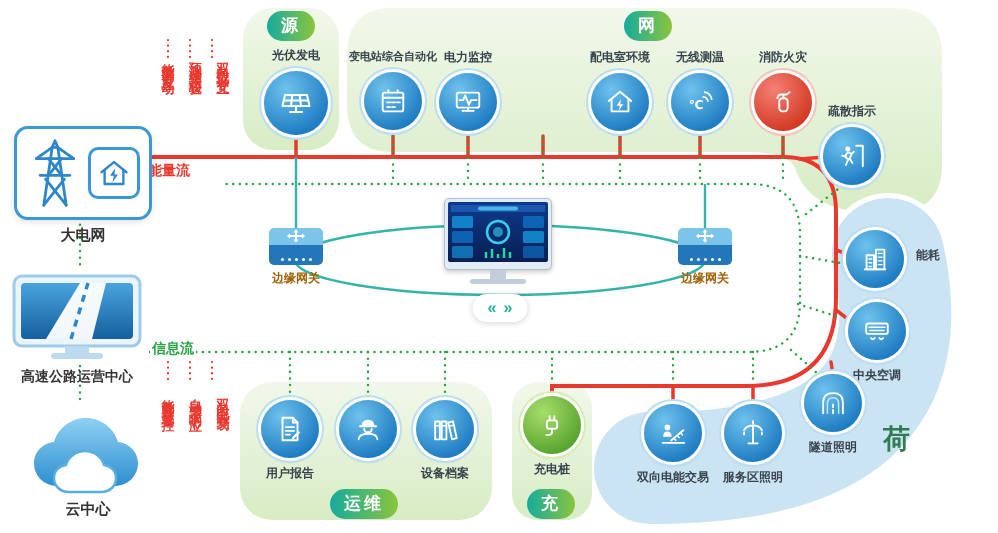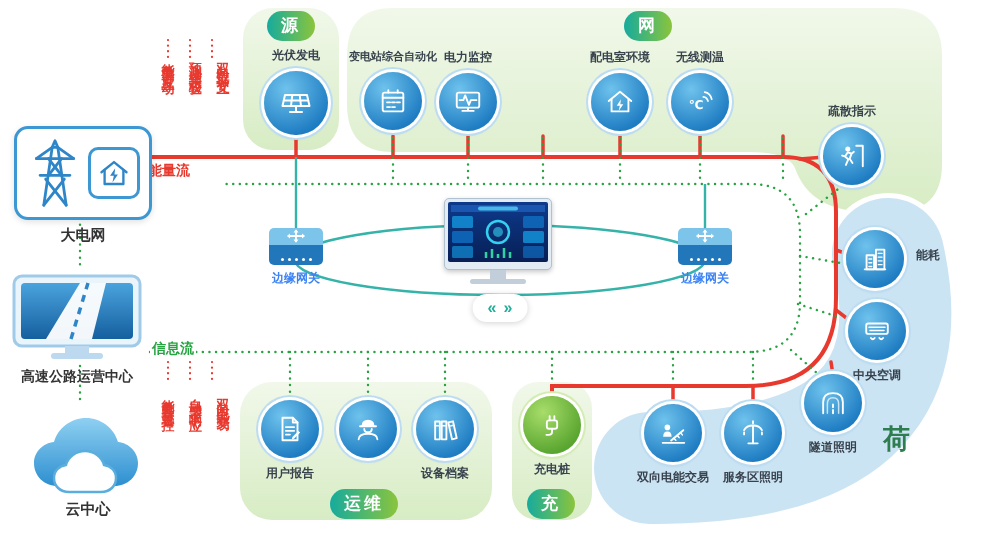--- a/index.html
+++ b/index.html
@@ -48,21 +48,21 @@
     display:flex;align-items:center;justify-content:center;gap:5px;box-shadow:0 2px 6px rgba(0,0,0,.12);}
   .housebadge{width:46px;height:46px;border:3px solid #3d97d3;border-radius:10px;background:#fff;
     display:flex;align-items:center;justify-content:center;}
 
   .gateway{position:absolute;z-index:3;display:flex;flex-direction:column;align-items:center;width:64px;}
   .gwbox{width:54px;height:32px;border-radius:5px;overflow:hidden;
     background:linear-gradient(180deg,#7cc4ea 0 46%,#2277bb 46%);
     display:flex;flex-direction:column;align-items:center;justify-content:space-between;padding:1px 0 4px;}
   .gwdots{display:flex;gap:4px;}
   .gwdot{width:3px;height:3px;border-radius:50%;background:#fff;}
-  .gwlabel{font-size:12px;font-weight:bold;color:#3b82f6;margin-top:5px;white-space:nowrap;}
+  .gwlabel{font-size:12px;font-weight:bold;color:#a16207;margin-top:5px;white-space:nowrap;}
 
   .mon{position:absolute;left:444px;top:198px;z-index:3;display:flex;flex-direction:column;align-items:center;}
   .monframe{background:#e3ecf4;border:1px solid #b0c1d0;border-radius:5px;padding:3px;box-shadow:0 2px 5px rgba(0,0,0,.22);}
   .monneck{width:16px;height:9px;background:#c2cfdb;}
   .monbase{width:56px;height:5px;background:#c2cfdb;border-radius:3px;}
 </style>
 </head>
 <body>
 
 <div id="stage">
@@ -228,20 +228,29 @@
   <div class="node label-top" style="left:655px;top:50px;width:90px;">
     <div class="nlabel">无线测温</div>
     <div class="circ">
       <svg class="glyph" width="30" height="30" viewBox="0 0 32 32">
         <text x="4" y="23" font-size="13">℃</text>
         <path d="M19.5 10.5 Q23.5 11 24.5 15 M21 5.5 Q27 6.5 28.5 13" stroke-width="1.8"></path>
       </svg>
     </div>
   </div>
 
+  <div class="node label-top" style="left:738px;top:50px;width:90px;">
+    <div class="nlabel">消防火灾</div>
+    <div class="circ red">
+      <svg class="glyph" width="30" height="30" viewBox="0 0 32 32">
+        <rect x="12" y="12" width="9" height="14" rx="3.5"></rect>
+        <path d="M16.5 12 V8 M13.5 8 H20 M13.5 8 Q10.5 8.5 10 12 M20 8 L23 5.5"></path>
+      </svg>
+    </div>
+  </div>
 
   <div class="node label-top" style="left:807px;top:104px;width:90px;">
     <div class="nlabel">疏散指示</div>
     <div class="circ">
       <svg class="glyph" width="30" height="30" viewBox="0 0 32 32">
         <path d="M20.5 5 H27.5 V27"></path>
         <circle class="fw" cx="11.5" cy="8.5" r="2.7"></circle>
         <path d="M11.5 12 L8.5 16.5 L12 19.5 L9.5 25.5 M11.5 12 L15.5 13.5 L13.5 19 L16.5 23.5 M8.5 16.5 L5.5 15.5 M15.5 13.5 L18 11.5"></path>
       </svg>
     </div>

